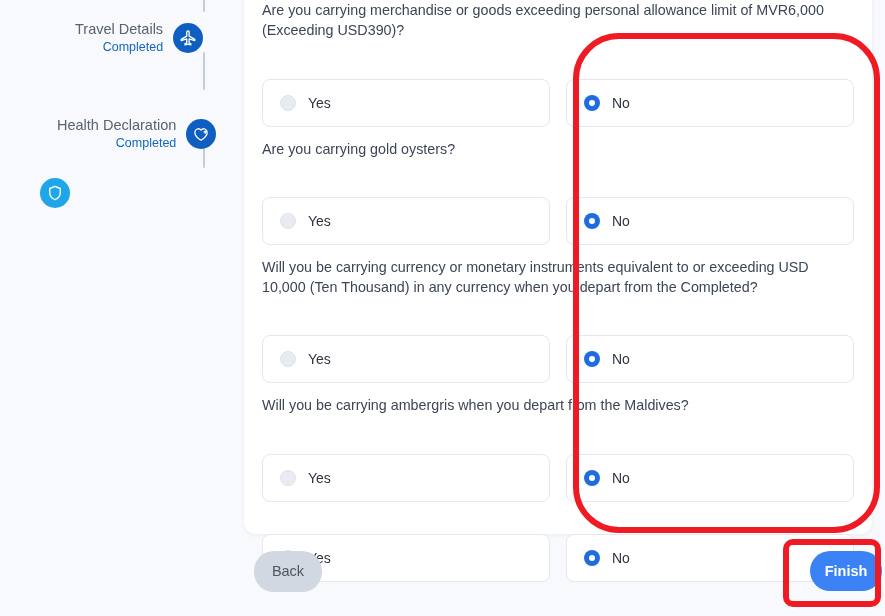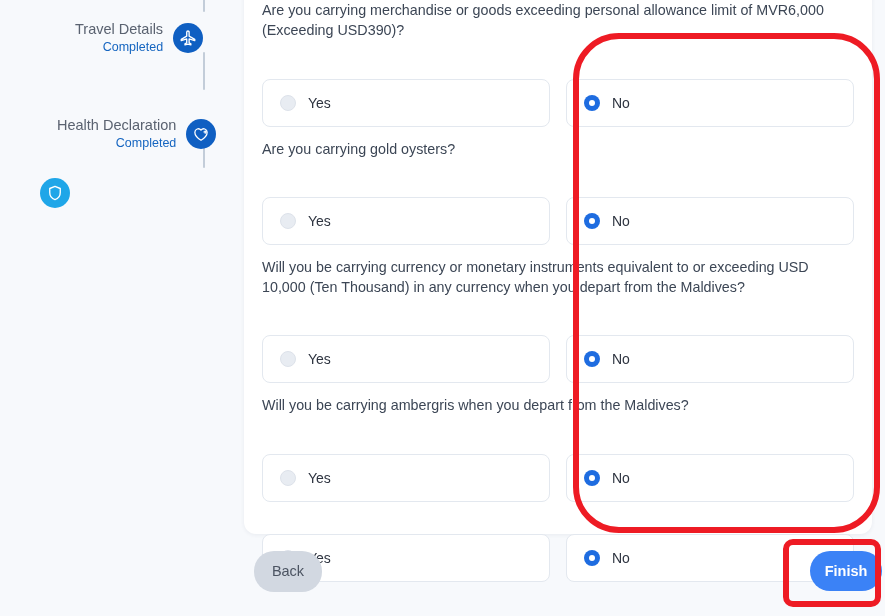--- a/index.html
+++ b/index.html
@@ -173,21 +173,21 @@
           <span class="opt-label">Yes</span>
         </div>
         <div class="opt">
           <span class="radio on"></span>
           <span class="opt-label">No</span>
         </div>
       </div>
     </div>
 
     <div class="q-block">
-      <div class="q-text">Will you be carrying currency or monetary instruments equivalent to or exceeding USD 10,000 (Ten Thousand) in any currency when you depart from the Maldives?</div>
+      <div class="q-text">Will you be carrying currency or monetary instruments equivalent to or exceeding USD 10,000 (Ten Thousand) in any currency when you depart from the Completed?</div>
       <div class="options">
         <div class="opt">
           <span class="radio off"></span>
           <span class="opt-label">Yes</span>
         </div>
         <div class="opt">
           <span class="radio on"></span>
           <span class="opt-label">No</span>
         </div>
       </div>

